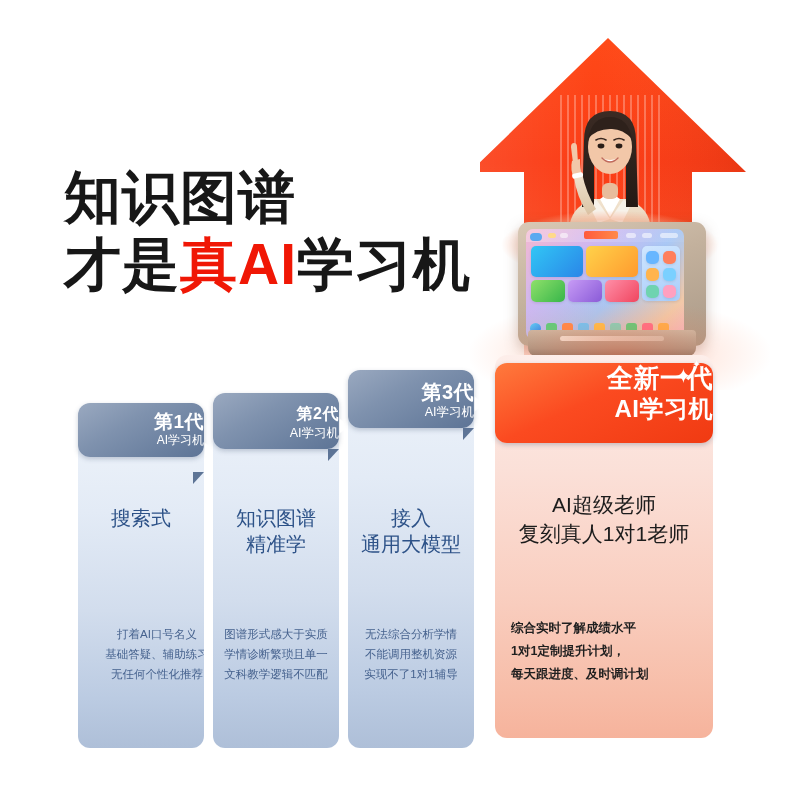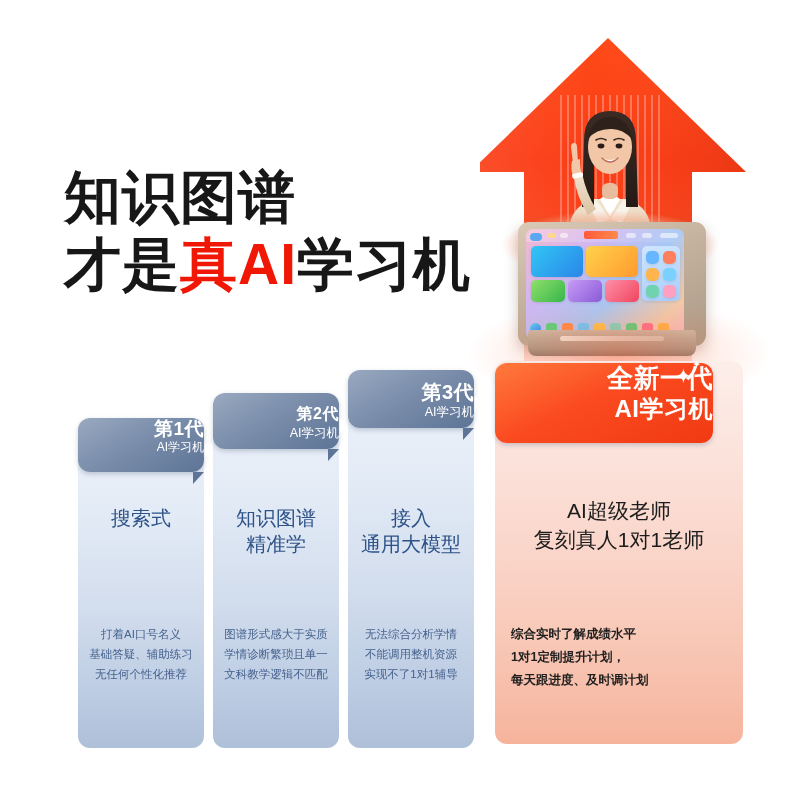--- a/index.html
+++ b/index.html
@@ -232,27 +232,27 @@
     <div class="ln ln2"><span>才是</span><span class="hl-red">真AI</span><span>学习机</span></div>
   </div>
 
   <div class="cards">
 
     <div class="gcard" style="left:78px;width:126px;">
       <div class="body-card body-blue" style="top:65px;width:126px;height:328px;">
         <div class="b-title blue" style="top:85px;font-size:20px;line-height:26px;">
           <div>搜索式</div>
         </div>
-        <div class="b-list blue" style="top:204px;font-size:11.5px;line-height:20px;">
+        <div class="b-list blue" style="top:204px;font-size:11.5px;line-height:20px;margin-left:16px;">
           <div>打着AI口号名义</div>
           <div>基础答疑、辅助练习</div>
           <div>无任何个性化推荐</div>
         </div>
       </div>
-      <div class="hdr hdr-blue" style="top:63px;width:126px;height:54px;box-sizing:border-box;">
+      <div class="hdr hdr-blue" style="top:48px;width:126px;height:54px;padding-top:8px;box-sizing:border-box;">
         <div class="gen" style="font-size:19px;line-height:22px;">第1代</div>
         <div class="sub" style="font-size:12px;line-height:15px;">AI学习机</div>
       </div>
       <div class="tail tail-blue" style="left:115px;top:117px;"></div>
     </div>
     <div class="chev" style="left:205px;top:88px;"></div>
 
     <div class="gcard" style="left:213px;width:126px;">
       <div class="body-card body-blue" style="top:40px;width:126px;height:353px;">
         <div class="b-title blue" style="top:110px;font-size:20px;line-height:26px;">
@@ -287,21 +287,21 @@
       </div>
       <div class="hdr hdr-blue" style="top:15px;width:126px;height:58px;padding-top:10px;box-sizing:border-box;">
         <div class="gen" style="font-size:20px;line-height:24px;">第3代</div>
         <div class="sub" style="font-size:12.5px;line-height:16px;">AI学习机</div>
       </div>
       <div class="tail tail-blue" style="left:115px;top:73px;"></div>
     </div>
     <div class="chev" style="left:475px;top:42px;"></div>
 
     <div class="gcard" style="left:495px;width:218px;">
-      <div class="body-card body-red" style="top:6px;width:248px;height:383px;">
+      <div class="body-card body-red" style="top:0;width:218px;height:383px;">
         <div class="b-title red" style="top:135px;font-size:21px;line-height:29px;">
           <div>AI超级老师</div>
           <div>复刻真人1对1老师</div>
         </div>
         <div class="b-list red" style="top:262px;font-size:12.5px;line-height:23px;text-align:left;padding-left:16px;box-sizing:border-box;">
           <div>综合实时了解成绩水平</div>
           <div>1对1定制提升计划，</div>
           <div>每天跟进度、及时调计划</div>
         </div>
       </div>

